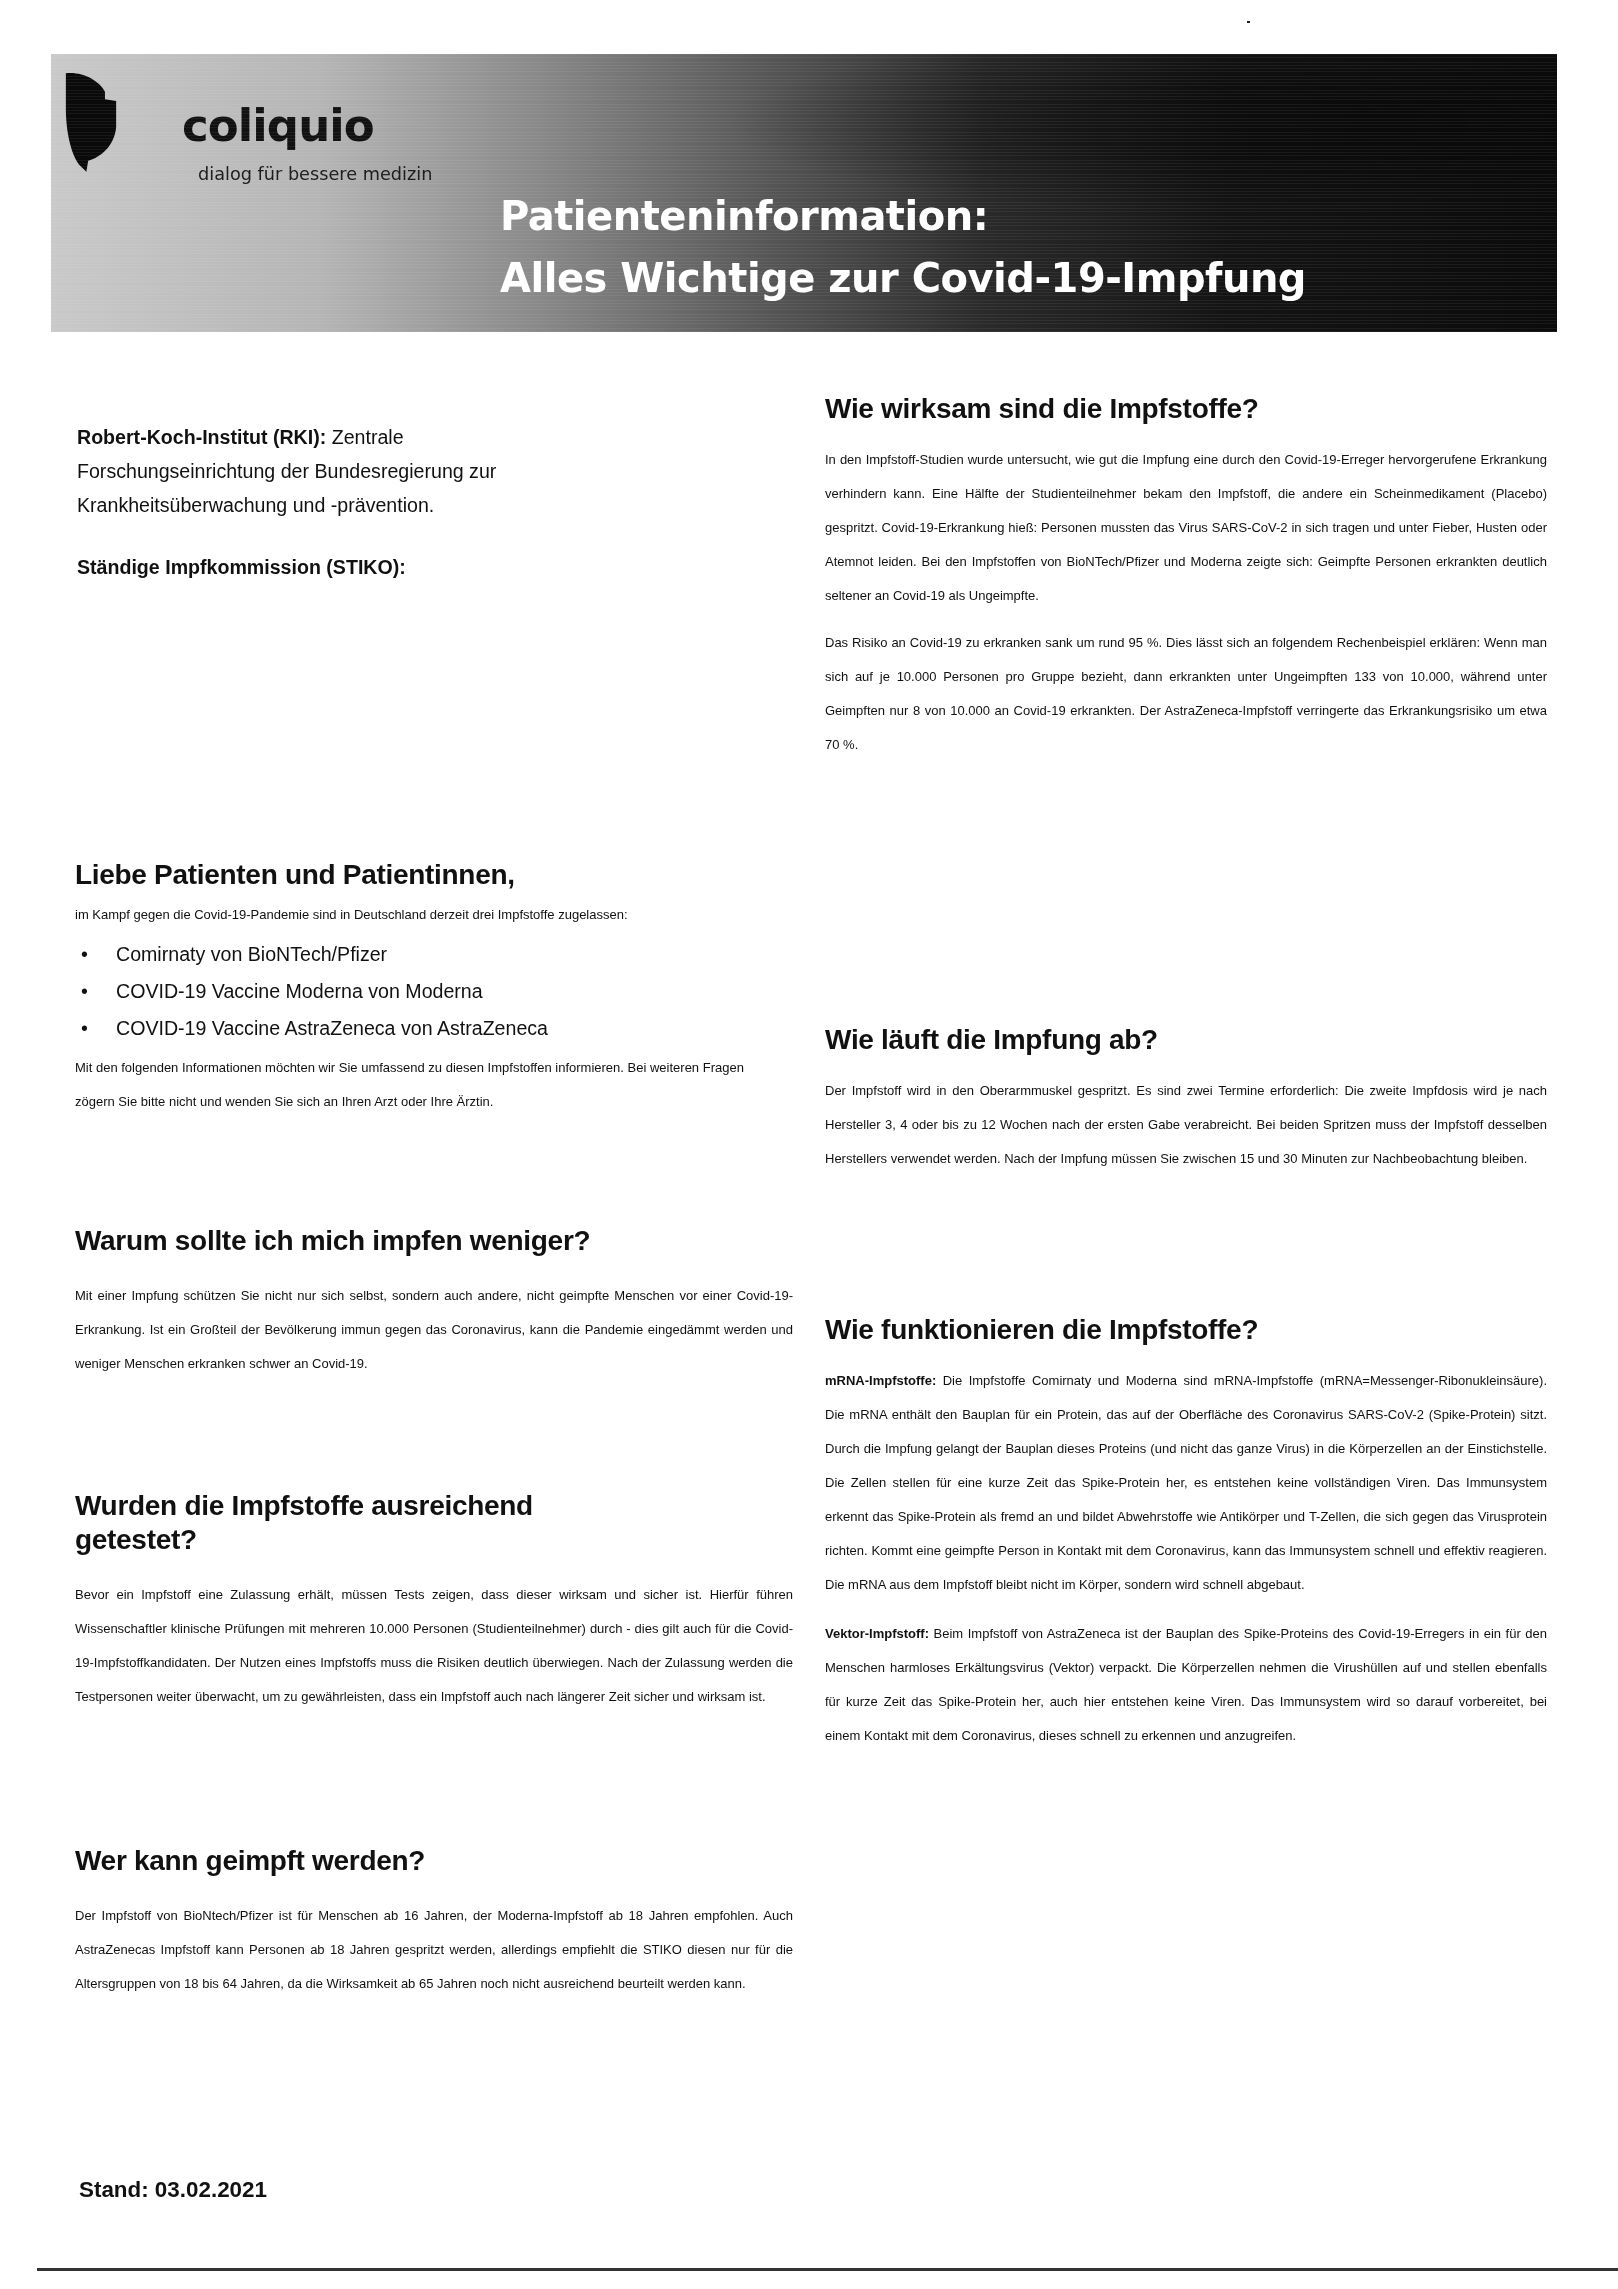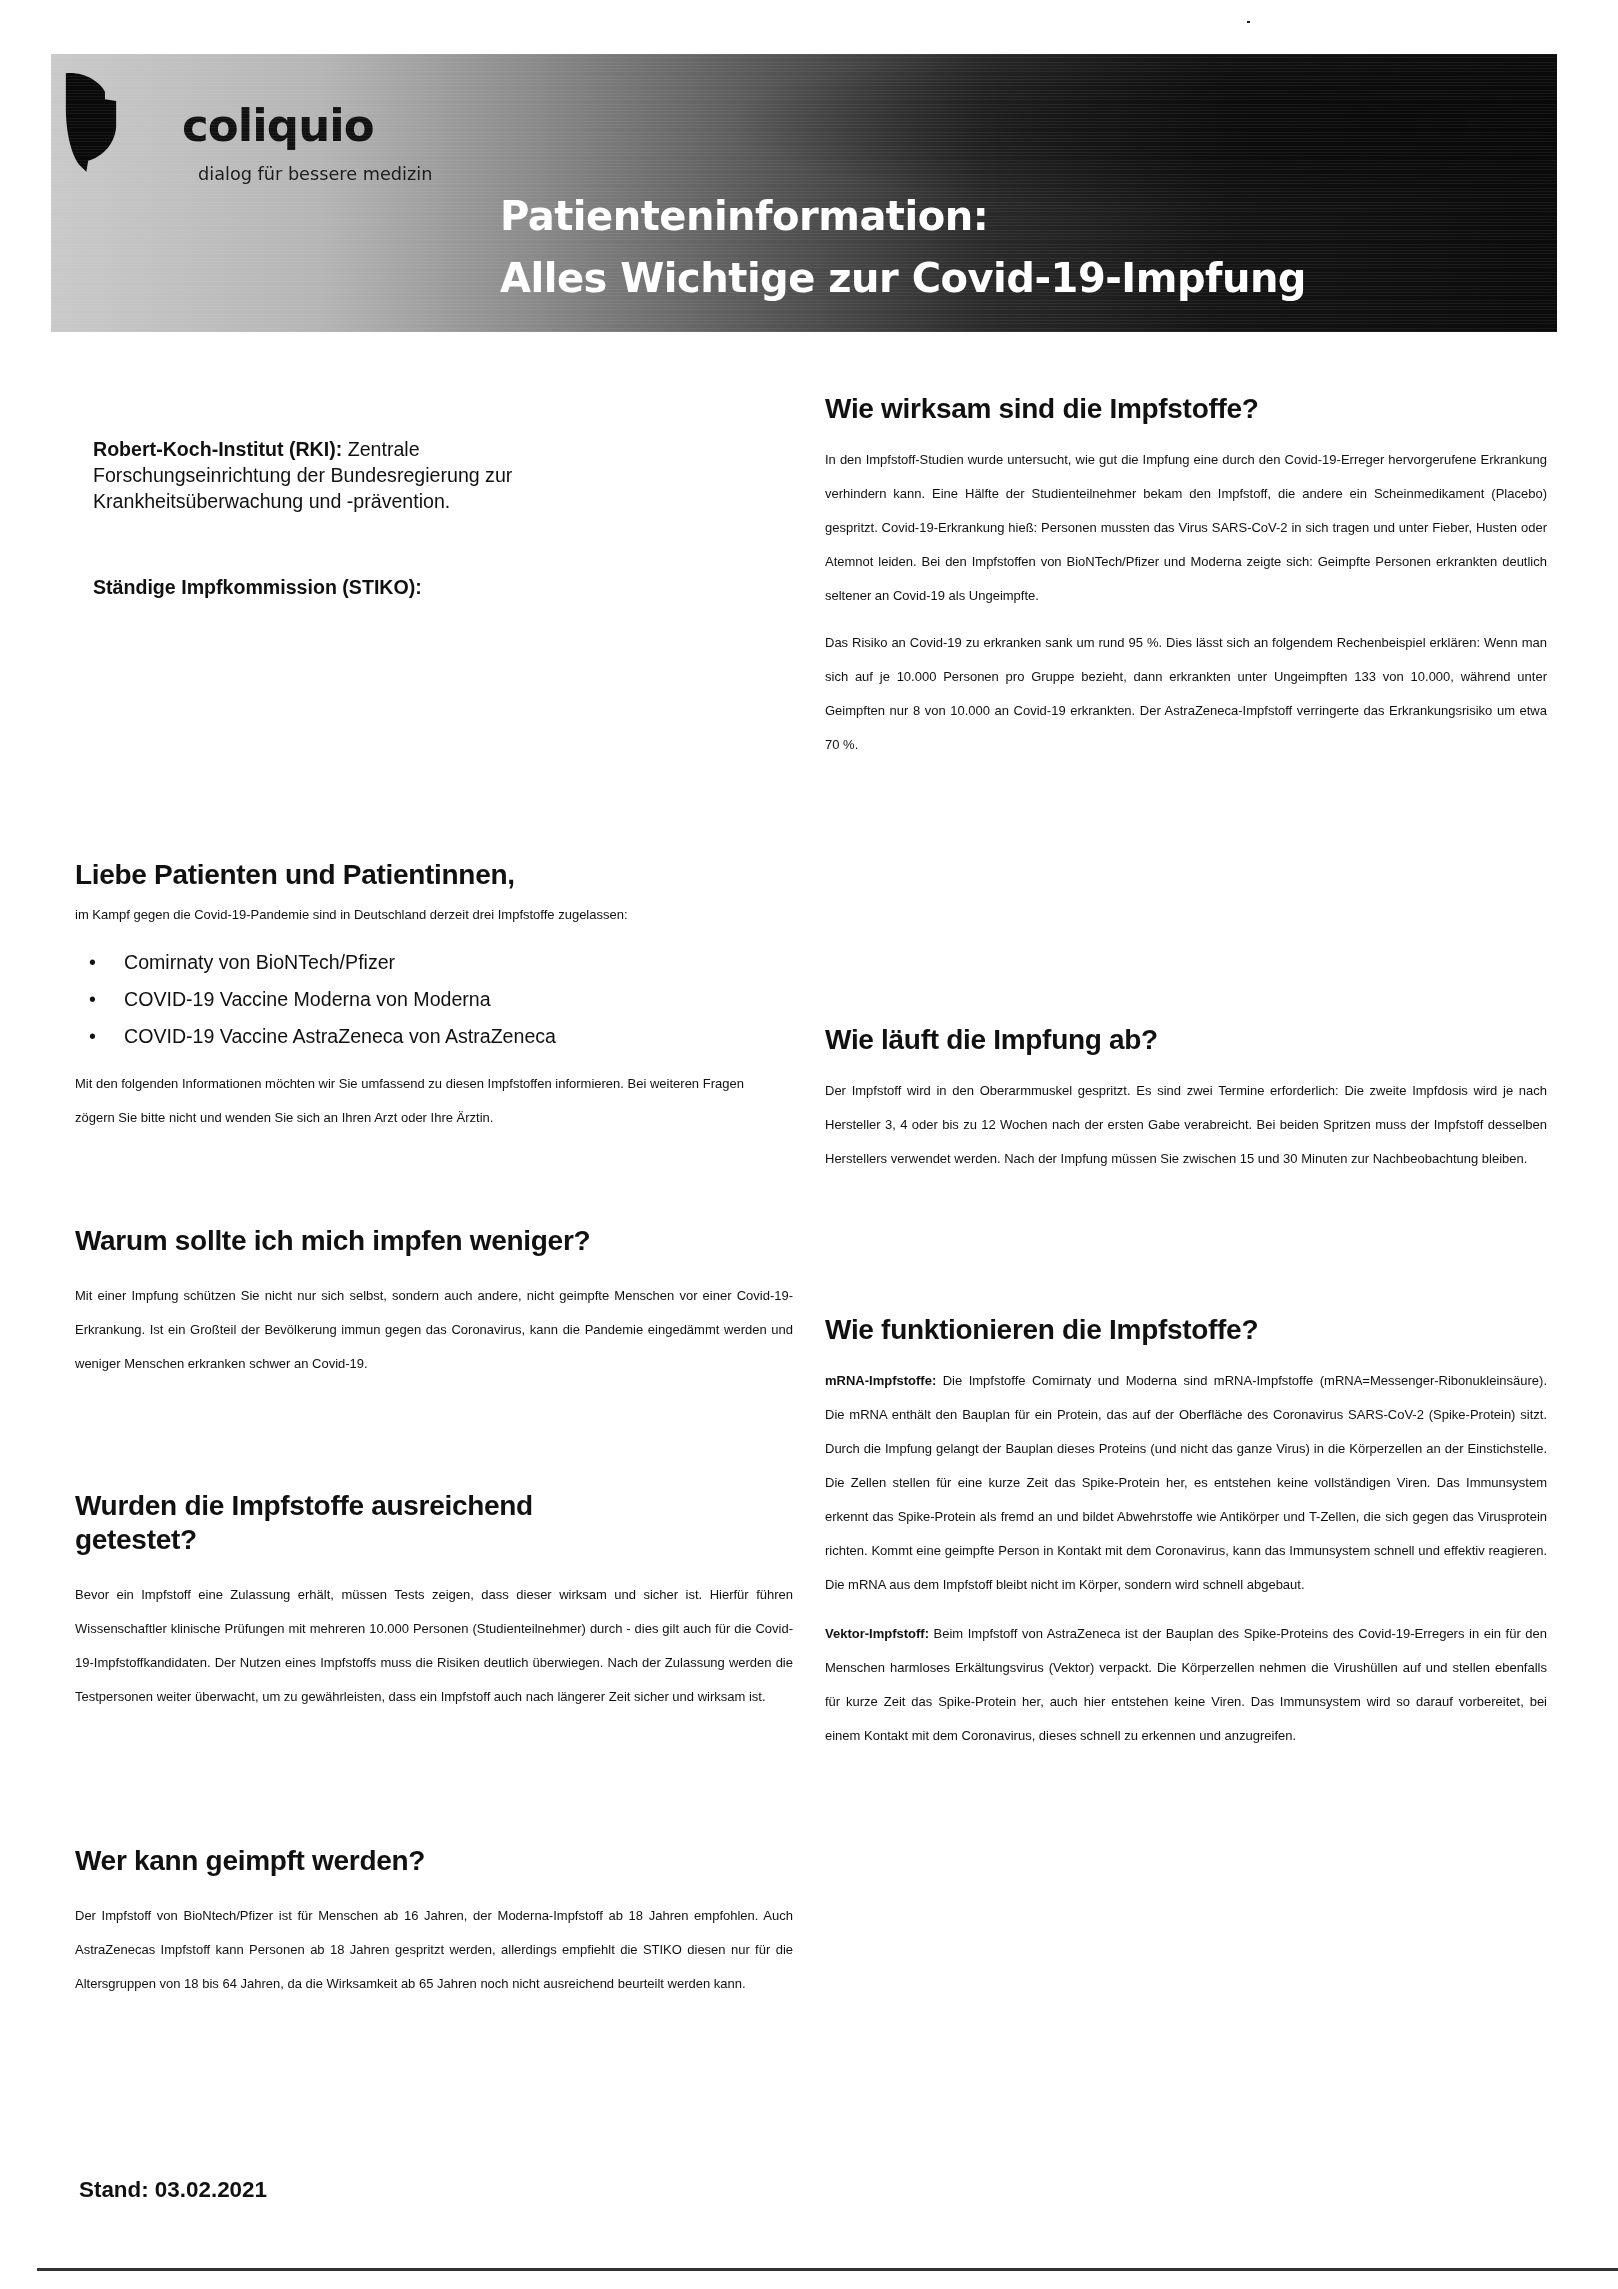--- a/index.html
+++ b/index.html
@@ -16,23 +16,23 @@
   .logo-mark { position: absolute; left: 13px; top: 17px; width: 54px; height: 103px; }
   .logo-word { position: absolute; left: 131px; top: 45px; font-size: 45px; font-weight: bold;
     letter-spacing: -0.9px; color: #111; font-family: "DejaVu Sans", sans-serif; }
   .logo-tag { position: absolute; left: 147px; top: 110px; font-size: 17.7px; color: #1a1a1a;
     font-family: "DejaVu Sans", sans-serif; }
   .banner-title { position: absolute; left: 449px; top: 131px; color: #fff; font-weight: bold;
     font-size: 40px; line-height: 62px; z-index: 2; font-family: "DejaVu Sans", sans-serif;
     letter-spacing: -0.5px; }
   h2 { font-size: 28px; font-weight: bold; margin: 0; line-height: 34px; letter-spacing: -0.3px; }
   p { margin: 0; font-size: 13px; line-height: 34px; text-align: justify; }
-  .term { margin: 16px; font-size: 19.6px; line-height: 26px; }
+  .term { margin: 0; font-size: 19.6px; line-height: 34px; }
   .term b { font-weight: bold; }
-  ul.bullets { list-style: none; margin: 12px; padding: 0; }
+  ul.bullets { list-style: none; margin: 4px; padding: 0; }
   ul.bullets li { font-size: 19.6px; line-height: 37px; position: relative; padding-left: 37px; }
   ul.bullets li::before { content: "•"; position: absolute; left: 1.9px; top: 0; }
   .abs { position: absolute; }
   .stand { position: absolute; left: 79px; top: 2177px; font-size: 22.4px; font-weight: bold; }
   .rule { position: absolute; left: 37px; right: 0; top: 2268px; height: 2.8px; background: #333; }
   .dot { position: absolute; left: 1247px; top: 20.5px; width: 2.8px; height: 2.8px; background: #222; }
 </style>
 </head>
 <body>
 

